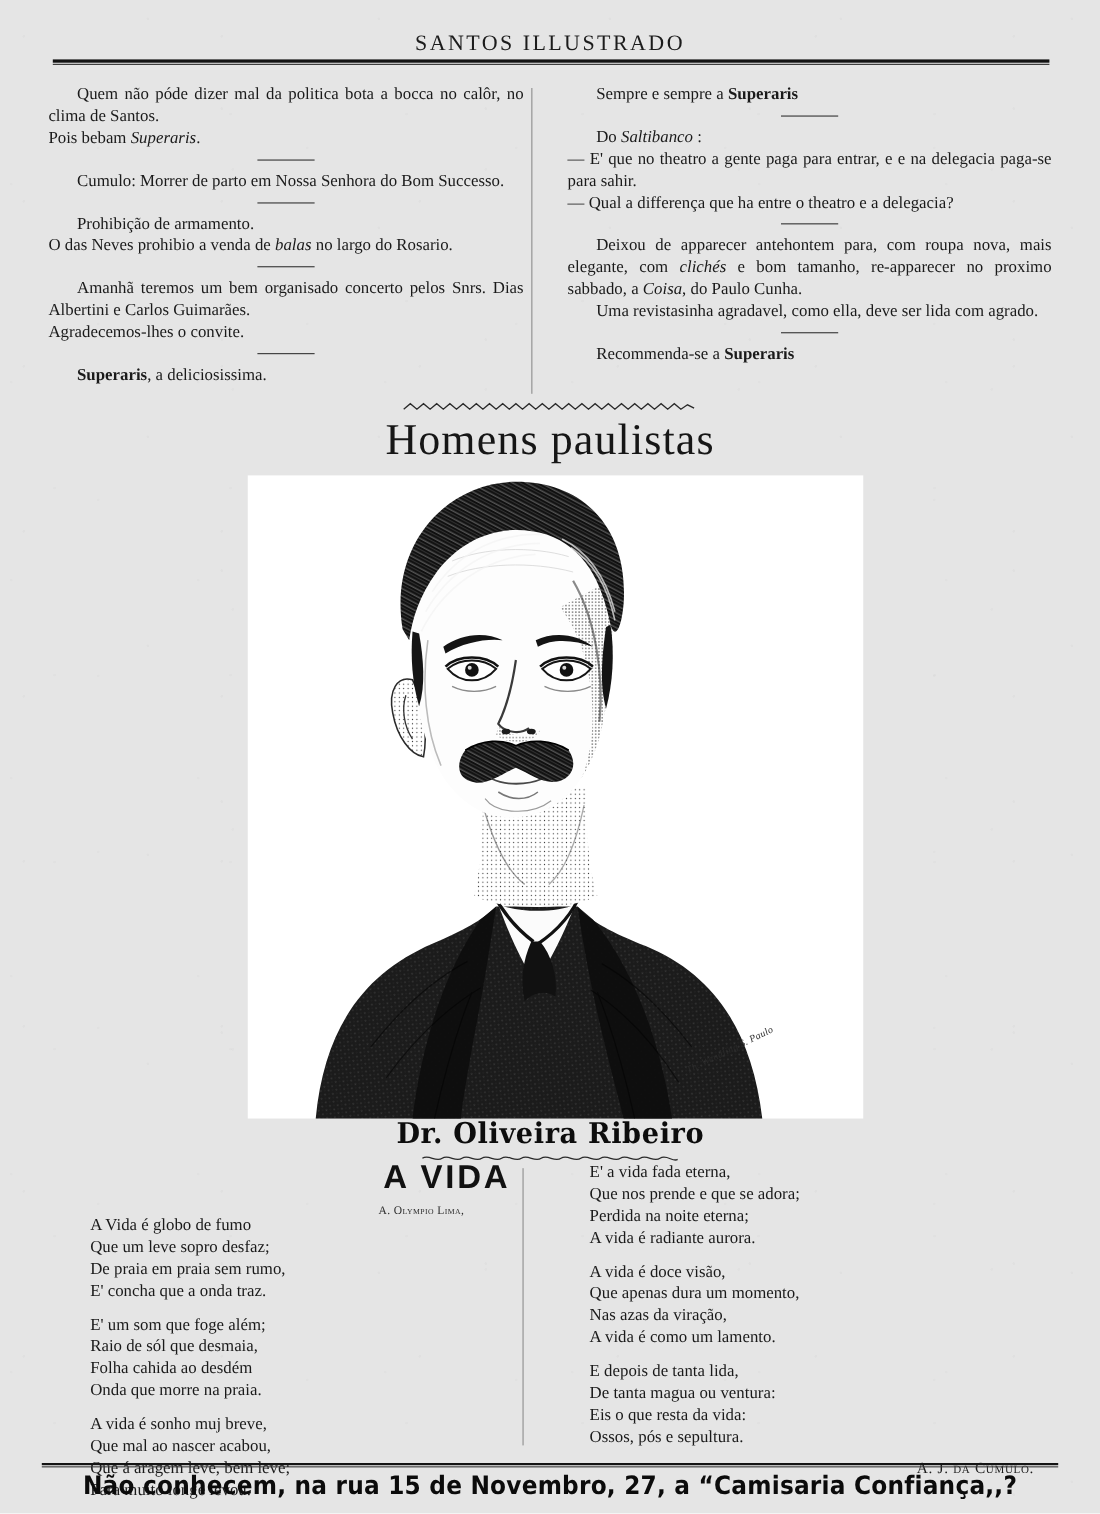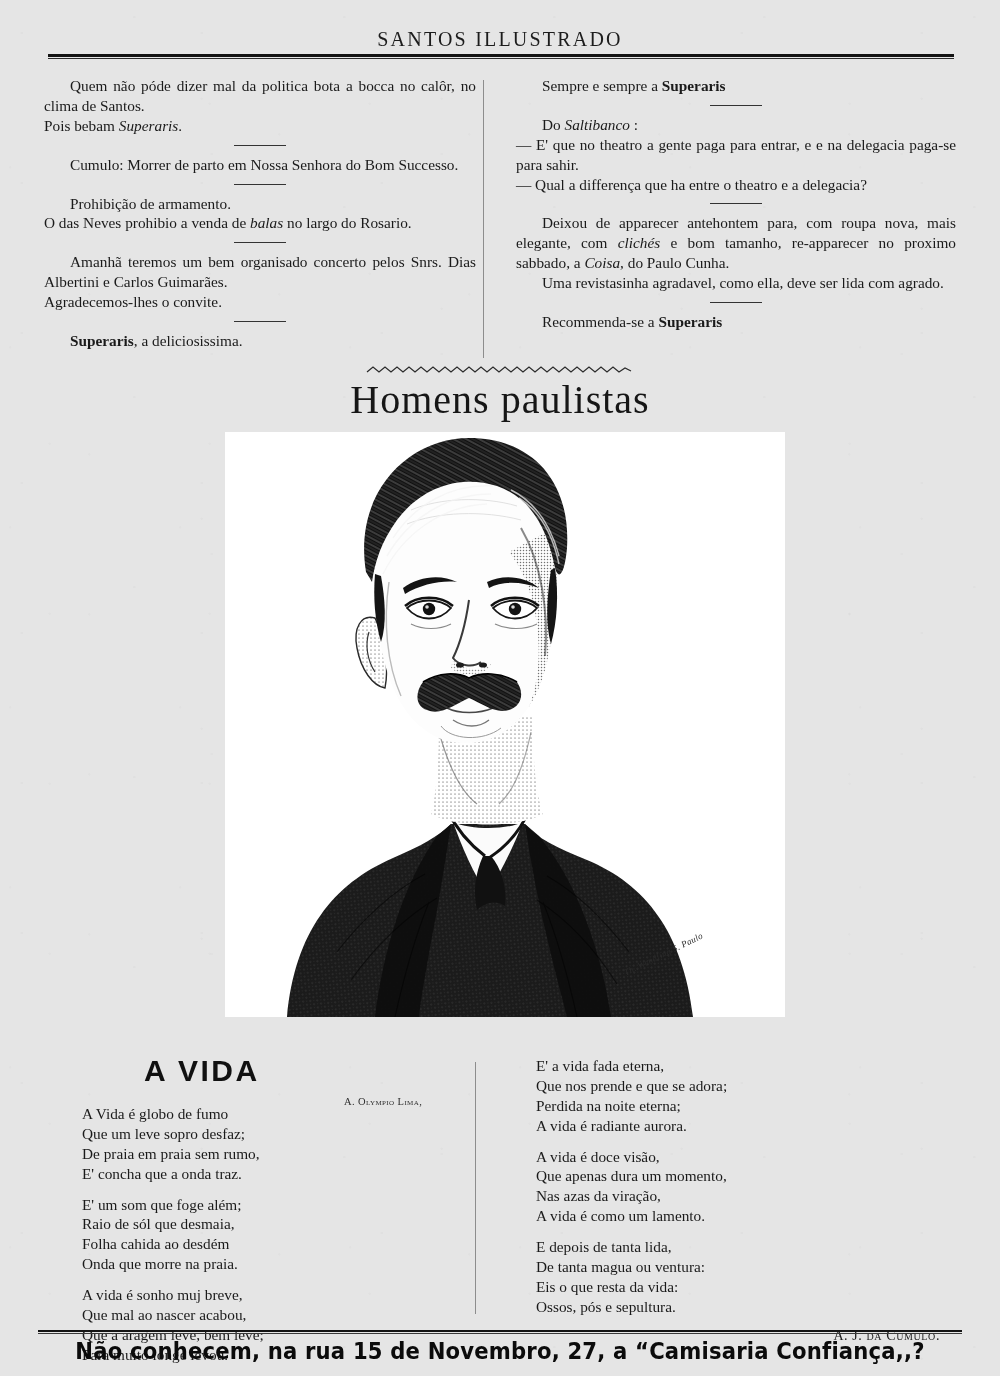--- a/index.html
+++ b/index.html
@@ -180,20 +180,21 @@
   .poem-col.right { left: 480px; width: 432px; }
 
   .poem-title {
     font-family: "Liberation Sans", "DejaVu Sans", sans-serif;
     font-weight: bold;
     font-size: 30px;
     letter-spacing: 2.5px;
     color: #111;
     margin: 0 0 0 100px;
     line-height: 1;
+    text-align: right;
   }
   .poem-dedication {
     position: absolute;
     left: 300px; top: 40px;
     font-size: 10.5px;
     font-variant: small-caps;
     letter-spacing: .4px;
     color: #2e2e2e;
     white-space: nowrap;
   }
@@ -478,20 +479,26 @@
         <path d="M150 142 C148 166 150 190 156 210 C162 192 160 166 156 144 Z" fill="#151515"></path>
         <path d="M330 136 C334 162 332 190 326 212 C320 192 322 164 326 138 Z" fill="#151515"></path>
       </g>
 
       <rect x="0" y="0" width="560" height="585" fill="none"></rect>
     </svg>
 
     <div class="engraver-sig">Th. Wendling S. Paulo</div>
   </div>
 
+  <div class="caption-wrap">
+    <div class="portrait-caption">Dr. Oliveira Ribeiro</div>
+    <svg class="wavy" width="236" height="12" viewBox="0 0 236 12" style="margin-top:2px;">
+      <path d="M2 5 C8 1 14 9 20 5 C26 1 32 9 38 5 C44 1 50 9 56 5 C62 1 68 9 74 5 C80 1 86 9 92 5 C98 1 104 9 110 5 C116 1 122 9 128 5 C134 1 140 9 146 5 C152 1 158 9 164 5 C170 1 176 9 182 5 C188 1 194 9 200 5 C206 1 212 9 218 5 C224 1 230 9 234 6" fill="none" stroke="#2a2a2a" stroke-width="1.2"></path>
+    </svg>
+  </div>
 
   <div class="poem">
     <div class="poem-divider"></div>
 
     <div class="poem-col left">
       <div class="poem-title">A VIDA</div>
       <div class="poem-dedication">A. Olympio Lima,</div>
       <div class="stanza" style="margin-top:18px;font-family:Liberation Serif, serif;">A Vida é globo de fumo
 Que um leve sopro desfaz;
 De praia em praia sem rumo,

